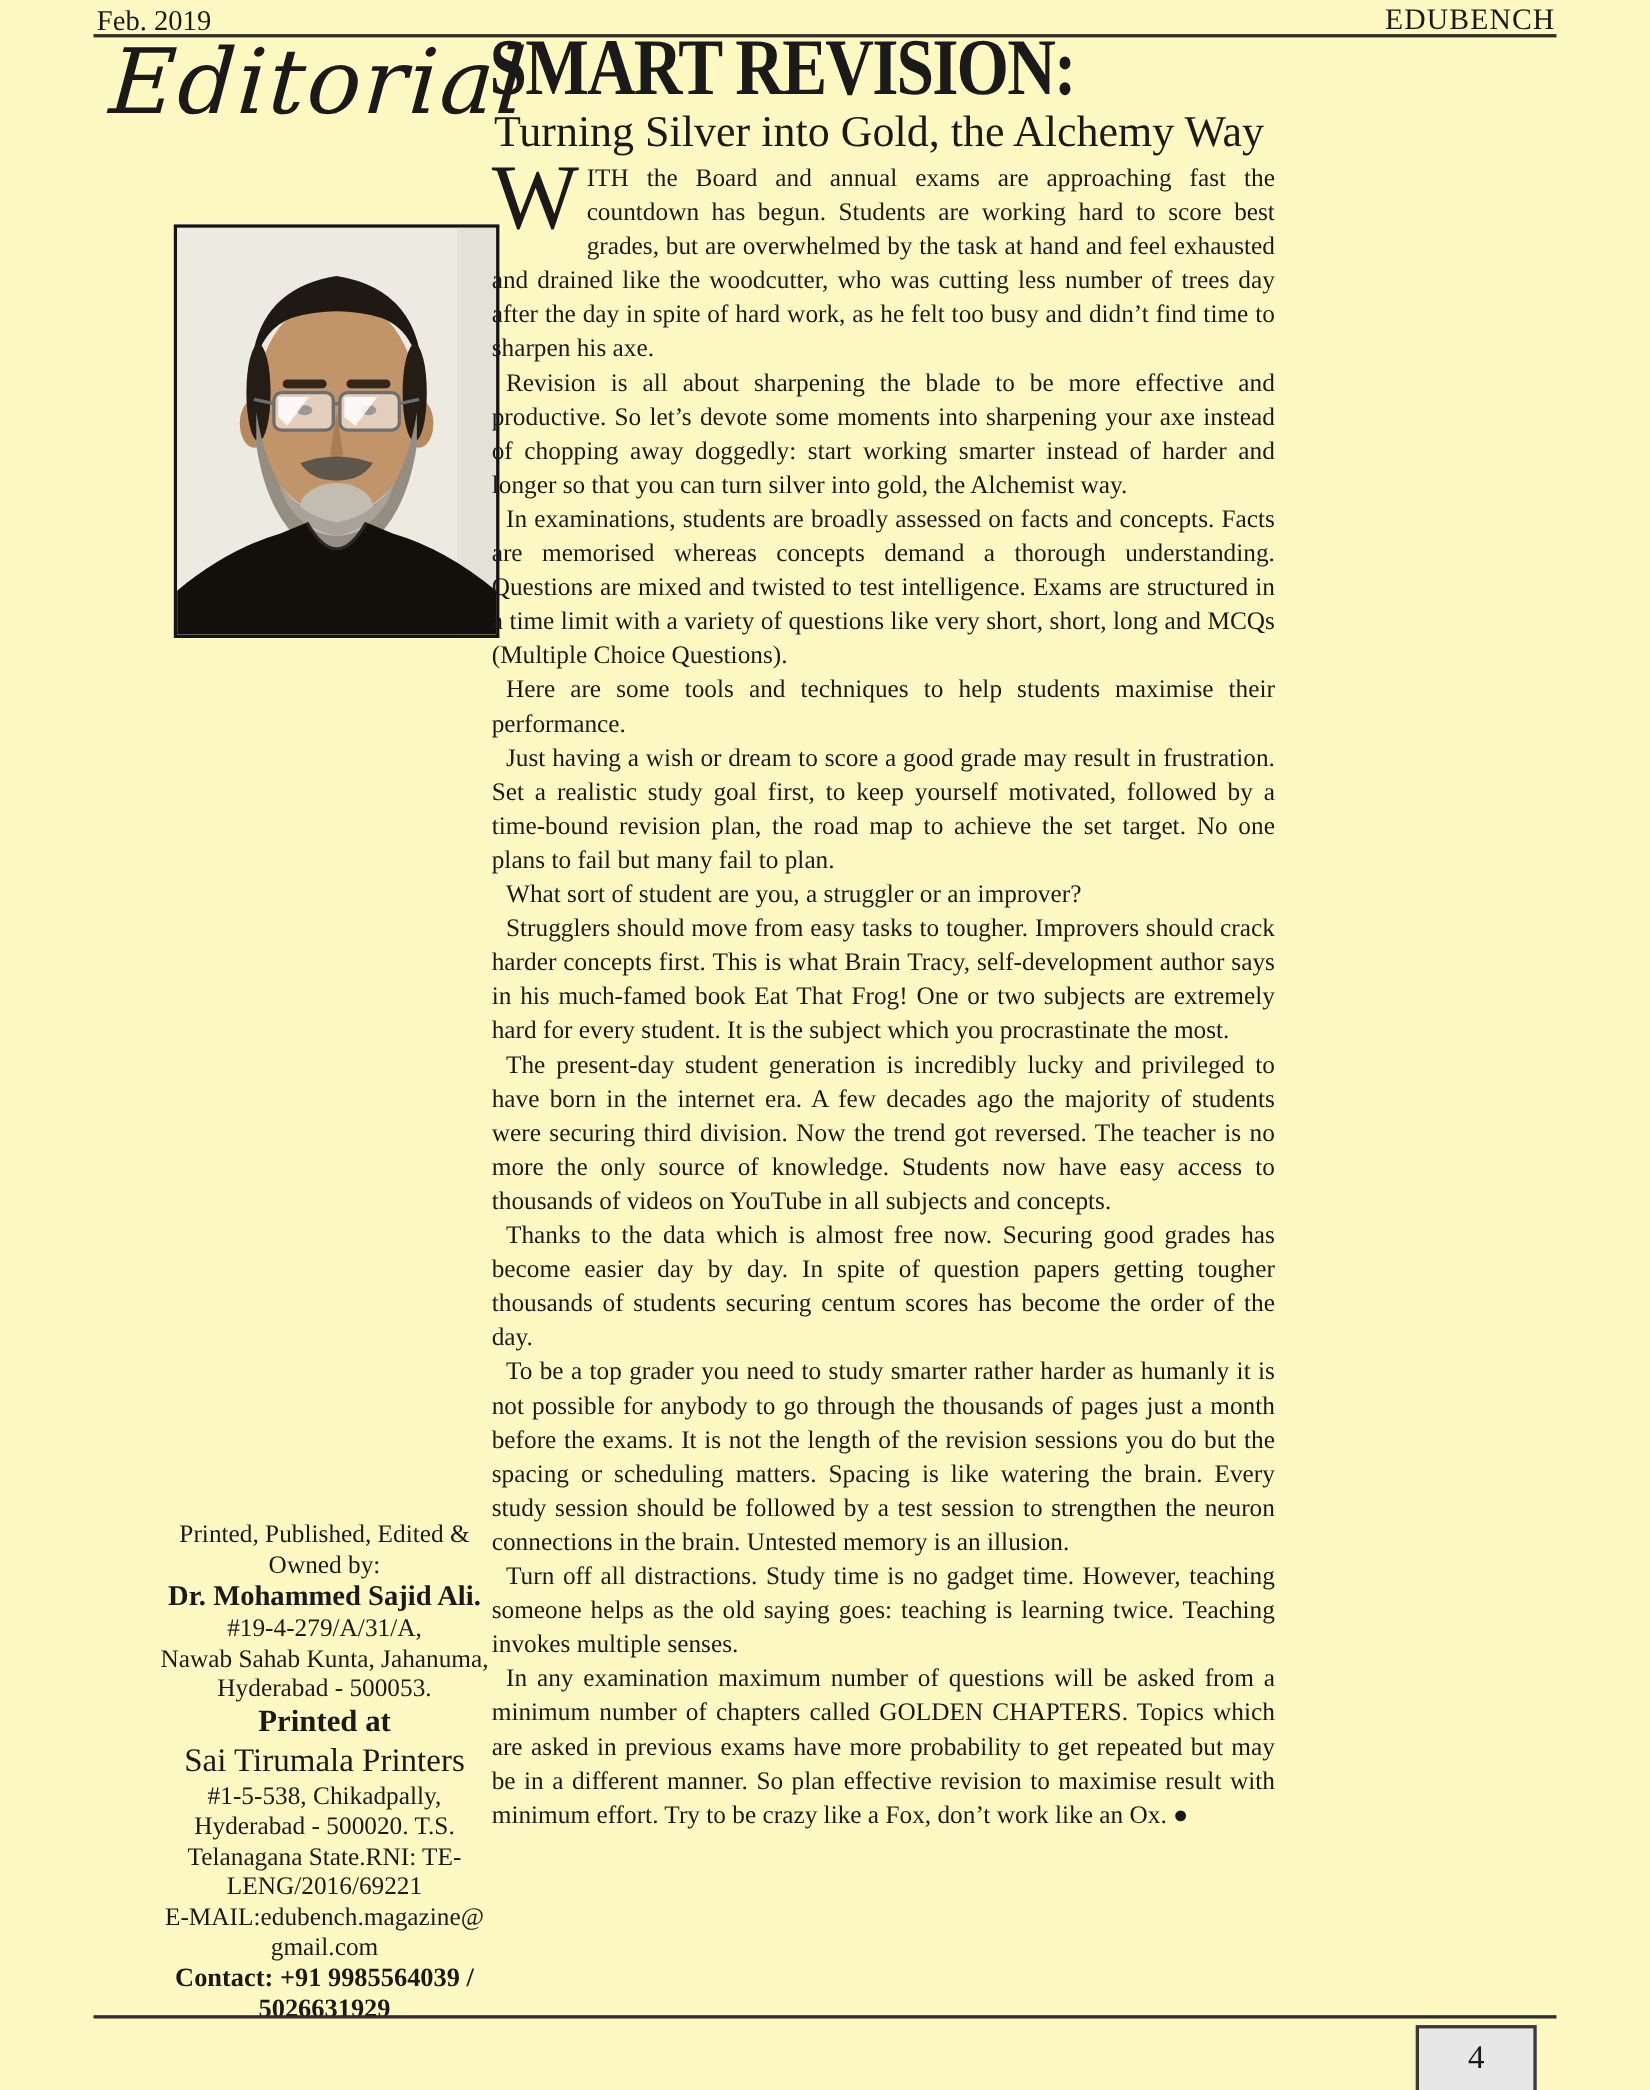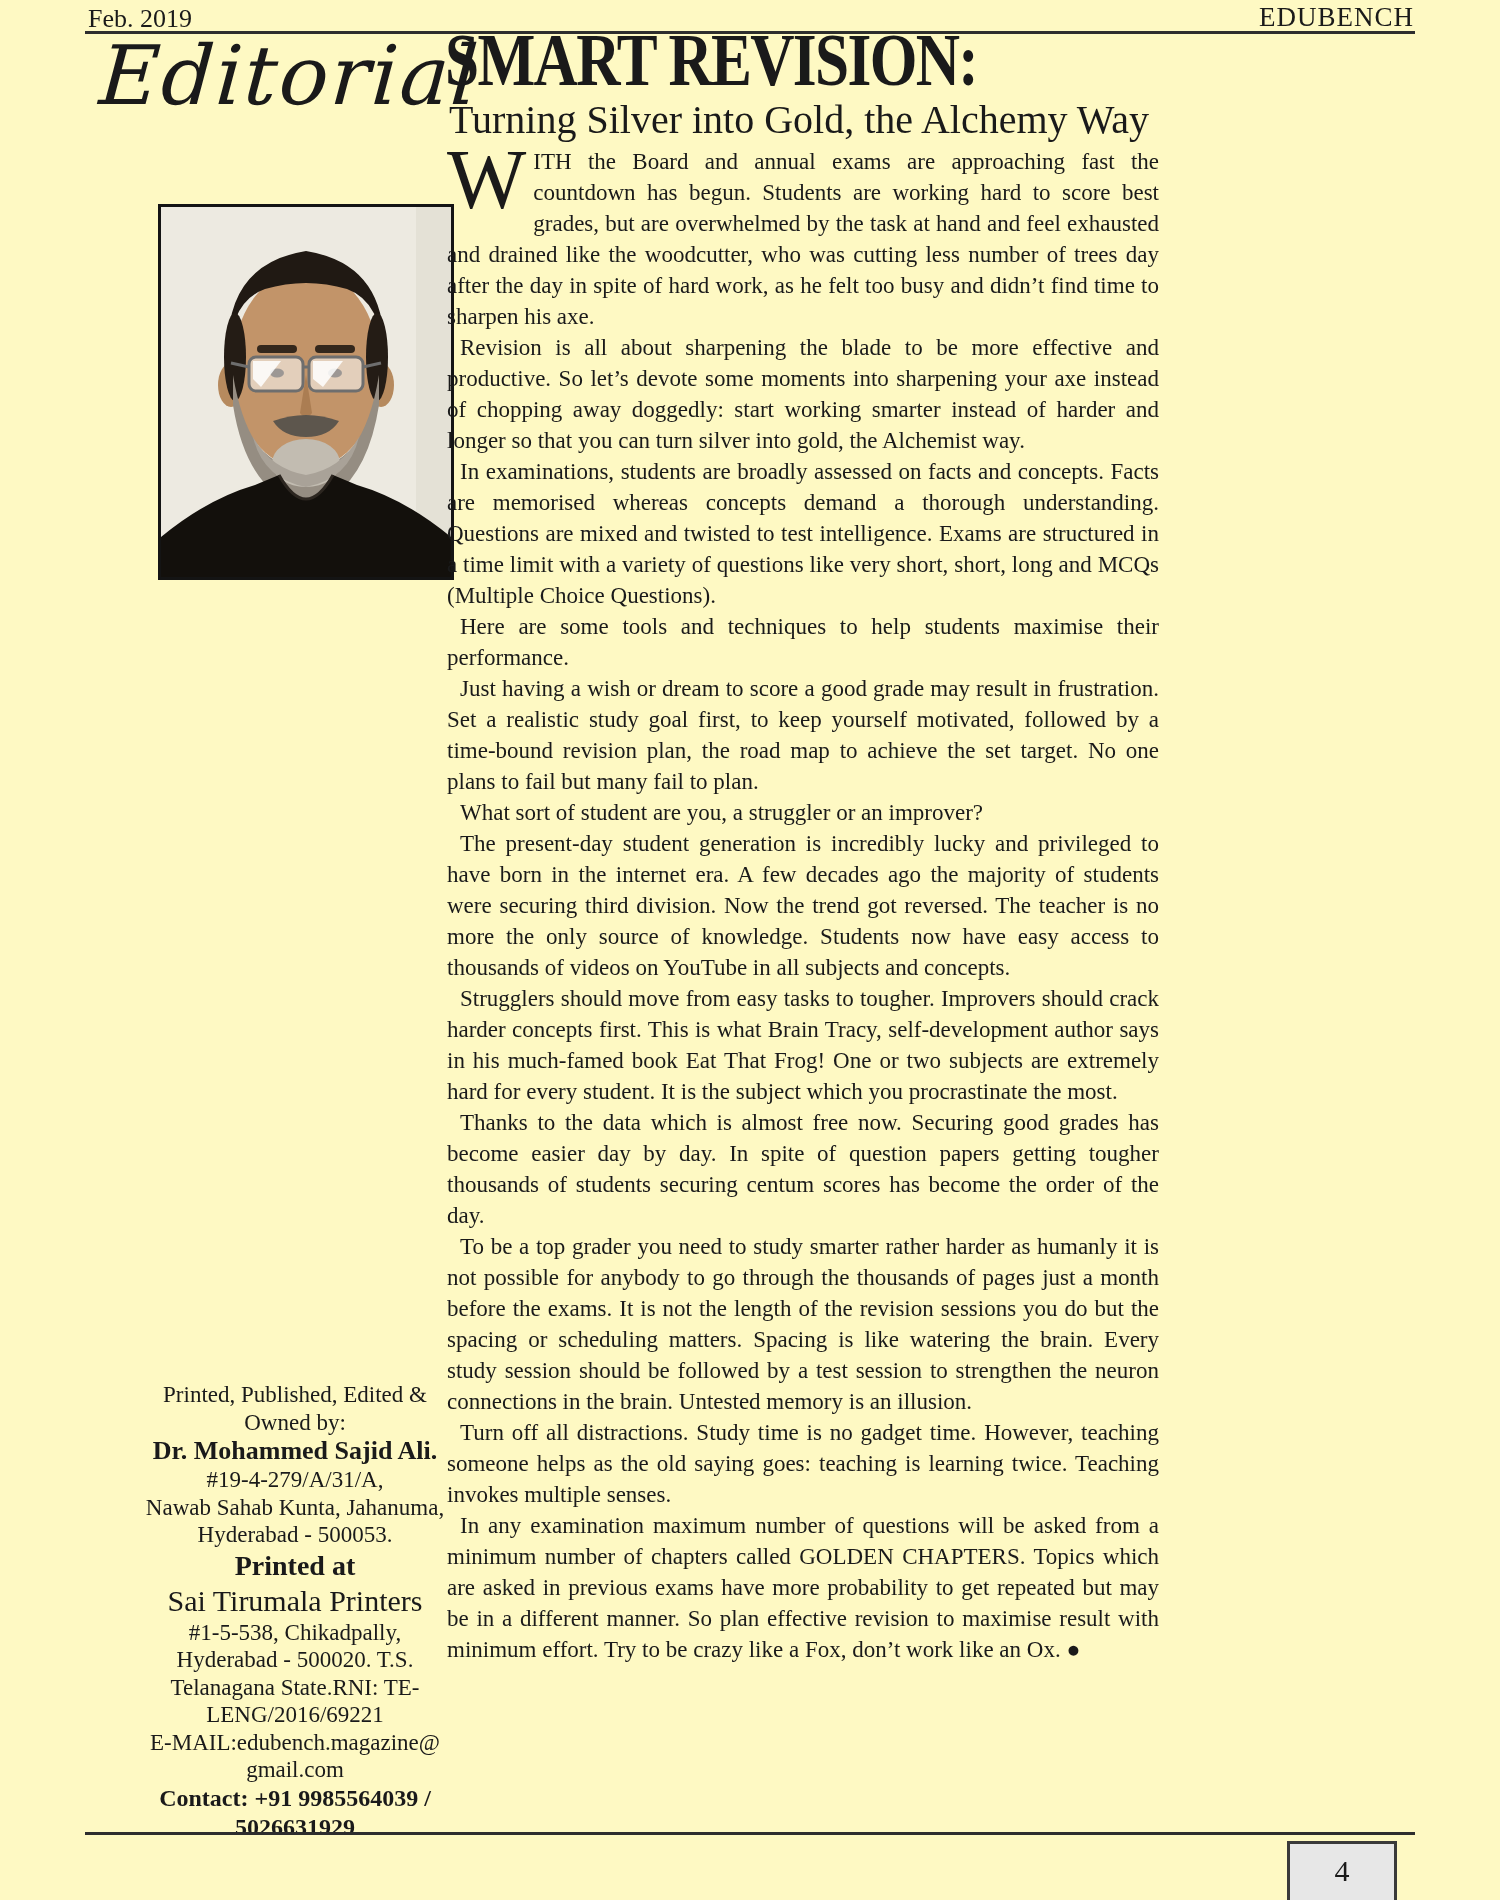--- a/index.html
+++ b/index.html
@@ -173,22 +173,22 @@
   <div class="article">
     <h1 class="article-title">SMART REVISION:</h1>
     <h2 class="article-subtitle">Turning Silver into Gold, the Alchemy Way</h2>
     <div class="article-body">
       <p class="first"><span class="dropcap">W</span><span>ITH the Board and annual exams are approaching fast the countdown has begun. Students are working hard to score best grades, but are overwhelmed by the task at hand and feel exhausted and drained like the woodcutter, who was cutting less number of trees day after the day in spite of hard work, as he felt too busy and didn’t find time to sharpen his axe.</span></p>
       <p>Revision is all about sharpening the blade to be more effective and productive. So let’s devote some moments into sharpening your axe instead of chopping away doggedly: start working smarter instead of harder and longer so that you can turn silver into gold, the Alchemist way.</p>
       <p>In examinations, students are broadly assessed on facts and concepts. Facts are memorised whereas concepts demand a thorough understanding. Questions are mixed and twisted to test intelligence. Exams are structured in a time limit with a variety of questions like very short, short, long and MCQs (Multiple Choice Questions).</p>
       <p>Here are some tools and techniques to help students maximise their performance.</p>
       <p>Just having a wish or dream to score a good grade may result in frustration. Set a realistic study goal first, to keep yourself motivated, followed by a time-bound revision plan, the road map to achieve the set target. No one plans to fail but many fail to plan.</p>
       <p>What sort of student are you, a struggler or an improver?</p>
+      <p>Strugglers should move from easy tasks to tougher. Improvers should crack harder concepts first. This is what Brain Tracy, self-development author says in his much-famed book Eat That Frog! One or two subjects are extremely hard for every student. It is the subject which you procrastinate the most.</p>
       <p>The present-day student generation is incredibly lucky and privileged to have born in the internet era. A few decades ago the majority of students were securing third division. Now the trend got reversed. The teacher is no more the only source of knowledge. Students now have easy access to thousands of videos on YouTube in all subjects and concepts.</p>
-      <p>Strugglers should move from easy tasks to tougher. Improvers should crack harder concepts first. This is what Brain Tracy, self-development author says in his much-famed book Eat That Frog! One or two subjects are extremely hard for every student. It is the subject which you procrastinate the most.</p>
       <p>Thanks to the data which is almost free now. Securing good grades has become easier day by day. In spite of question papers getting tougher thousands of students securing centum scores has become the order of the day.</p>
       <p>To be a top grader you need to study smarter rather harder as humanly it is not possible for anybody to go through the thousands of pages just a month before the exams. It is not the length of the revision sessions you do but the spacing or scheduling matters. Spacing is like watering the brain. Every study session should be followed by a test session to strengthen the neuron connections in the brain. Untested memory is an illusion.</p>
       <p>Turn off all distractions. Study time is no gadget time. However, teaching someone helps as the old saying goes: teaching is learning twice. Teaching invokes multiple senses.</p>
       <p>In any examination maximum number of questions will be asked from a minimum number of chapters called GOLDEN CHAPTERS. Topics which are asked in previous exams have more probability to get repeated but may be in a different manner. So plan effective revision to maximise result with minimum effort. Try to be crazy like a Fox, don’t work like an Ox. ●</p>
     </div>
   </div>
 
   <div class="rule bottom"></div>
   <div class="pagenum-box">
     <span>4</span>

